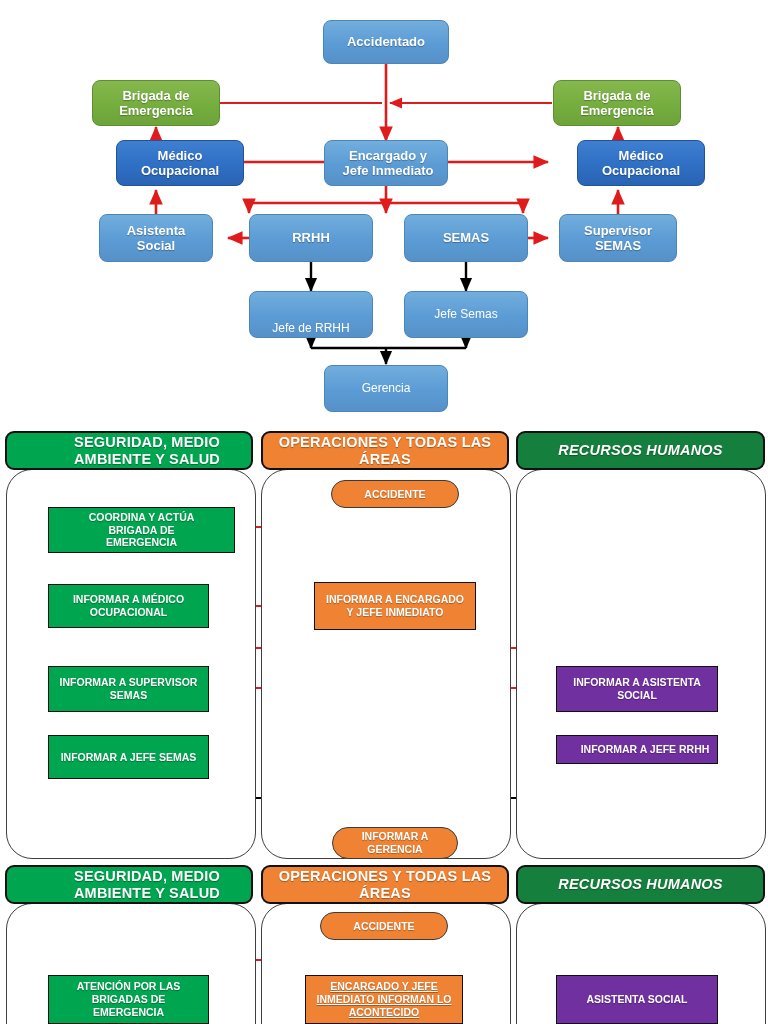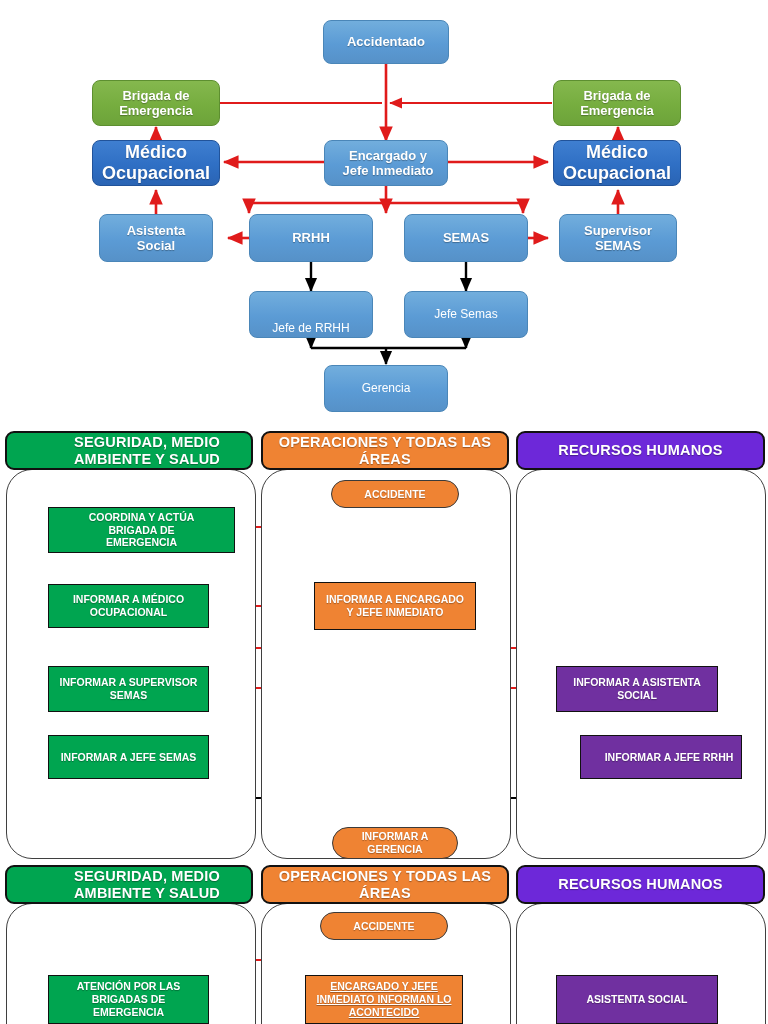--- a/index.html
+++ b/index.html
@@ -24,21 +24,22 @@
   }
   .d1box.blue-light{
     background:linear-gradient(180deg,#6aaadd 0%,#5b9bd5 45%,#year 100%);
     background:linear-gradient(180deg,#72aedd 0%,#5b9bd5 55%,#5691c8 100%);
     border:1px solid #4a86b8;
     font-size:13px;
   }
   .d1box.blue-dark{
     background:linear-gradient(180deg,#3f7fd0 0%,#2f6fc4 55%,#2a64b4 100%);
     border:1px solid #21539a;
-    font-size:18px;
+    font-size:13px;
+    margin-left:24px;
   }
   .d1box.green{
     background:linear-gradient(180deg,#85b84e 0%,#76ad3f 55%,#6da33a 100%);
     border:1px solid #5d8f30;
     font-size:13px;
   }
   .d1box.plain{font-weight:normal;font-size:12px;text-shadow:none;}
 
   
   .lane-header{
@@ -51,21 +52,21 @@
     color:#ffffff;
     font-weight:bold;
     font-size:14.5px;
     line-height:1.12;
     letter-spacing:.2px;
     padding:1px 6px;
     text-shadow:0 1px 1px rgba(0,0,0,.35);
   }
   .lane-header.green{background:#00a550;padding-left:42px;}
   .lane-header.orange{background:#ef8333;}
-  .lane-header.purple{background:#6d28d9;}
+  .lane-header.purple{background:#15803d;font-style:italic;}
 
   .lane-body{
     position:absolute;
     box-sizing:border-box;
     border:1.4px solid #3f3f3f;
     border-radius:26px;
     background:#ffffff;
   }
 
   .node{
@@ -324,21 +325,21 @@
       <span>
         <span>INFORMAR A ASISTENTA</span><br>
         <span>SOCIAL</span>
       </span>
     </div>
 
     <div class="node green" style="left:48px;top:735px;width:161px;height:44px;">
       <span>INFORMAR A JEFE SEMAS</span>
     </div>
 
-    <div class="node purple" style="left:580px;top:735px;width:162px;height:44px;padding-left:20px;">
+    <div class="node purple" style="left:556px;top:735px;width:162px;height:29px;padding-left:20px;">
       <span>INFORMAR A JEFE RRHH</span>
     </div>
 
     <div class="node orange pill" style="left:332px;top:827px;width:126px;height:32px;">
       <span>
         <span>INFORMAR A</span><br>
         <span>GERENCIA</span>
       </span>
     </div>
   </div>

